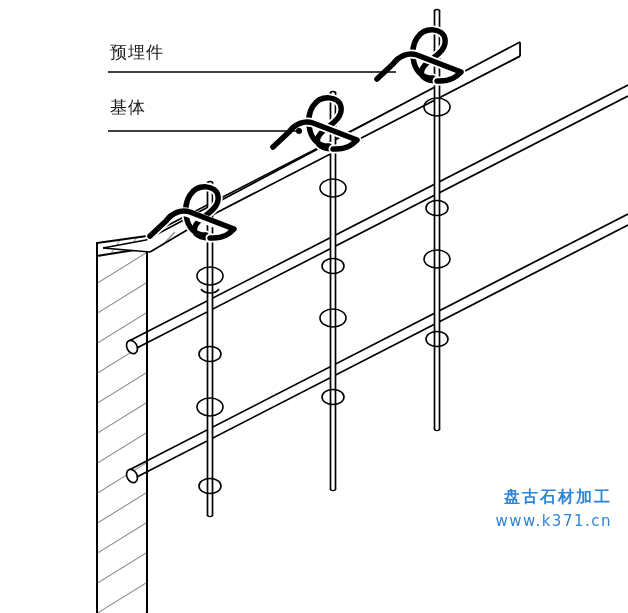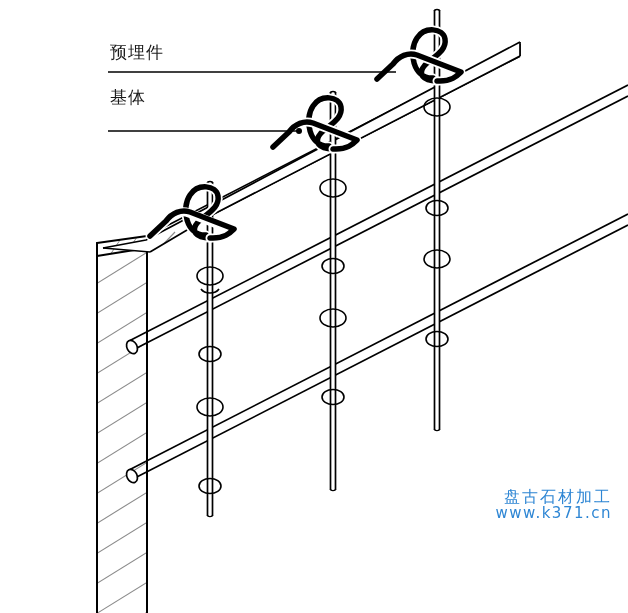--- a/index.html
+++ b/index.html
@@ -11,38 +11,38 @@
   .label-text{
     position:absolute;
     font-family:"DejaVu Sans","Liberation Sans",sans-serif;
     font-size:17px;
     color:#1a1a1a;
     letter-spacing:1px;
     white-space:nowrap;
     line-height:1;
   }
   #lbl-embed{left:110px;top:44px;}
-  #lbl-base{left:110px;top:89px;font-family:Liberation Serif, serif;}
+  #lbl-base{left:110px;top:99px;font-family:Liberation Serif, serif;}
 
   .wm{
     position:absolute;
     right:16px;
     text-align:right;
     white-space:nowrap;
     color:#2e86d4;
   }
   #wm-cn{
     bottom:30px;
     font-size:16px;
-    font-weight:normal;
+    font-weight:bold;
     letter-spacing:2px;
     text-align:center;
   }
   #wm-url{
-    bottom:16px;
+    bottom:8px;
     font-size:15px;
     letter-spacing:1.5px;
   }
 </style>
 </head>
 <body>
 
 <div id="stage">
 
   <svg class="layer" viewBox="0 0 628 613">

